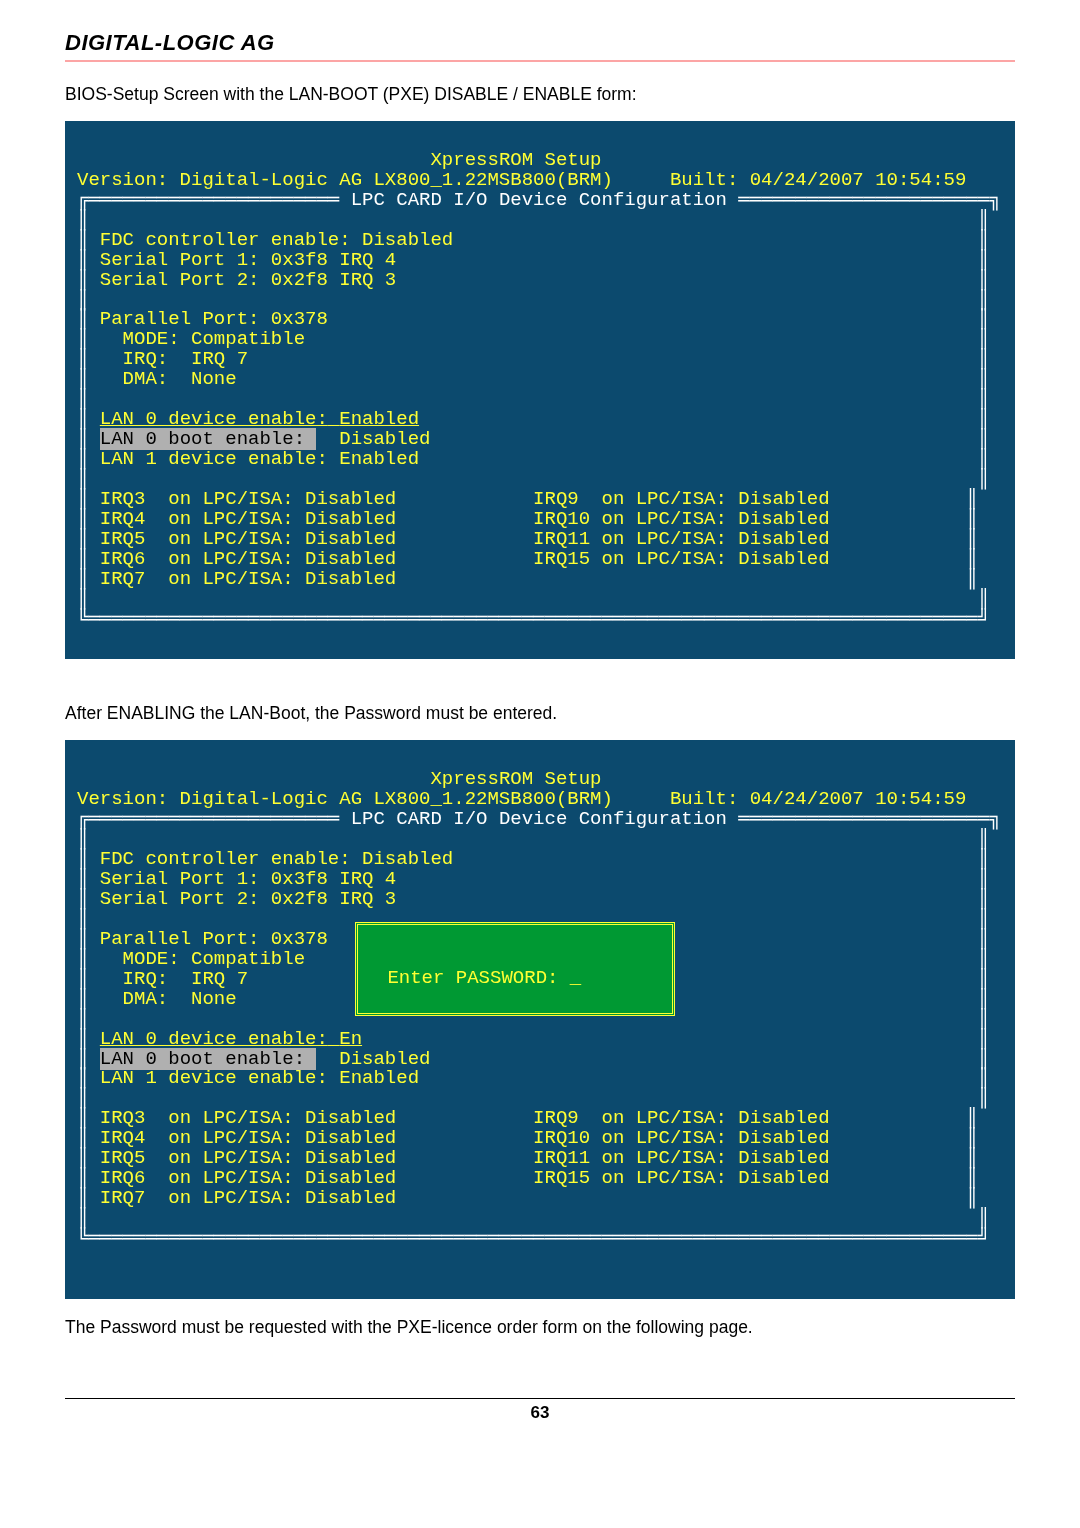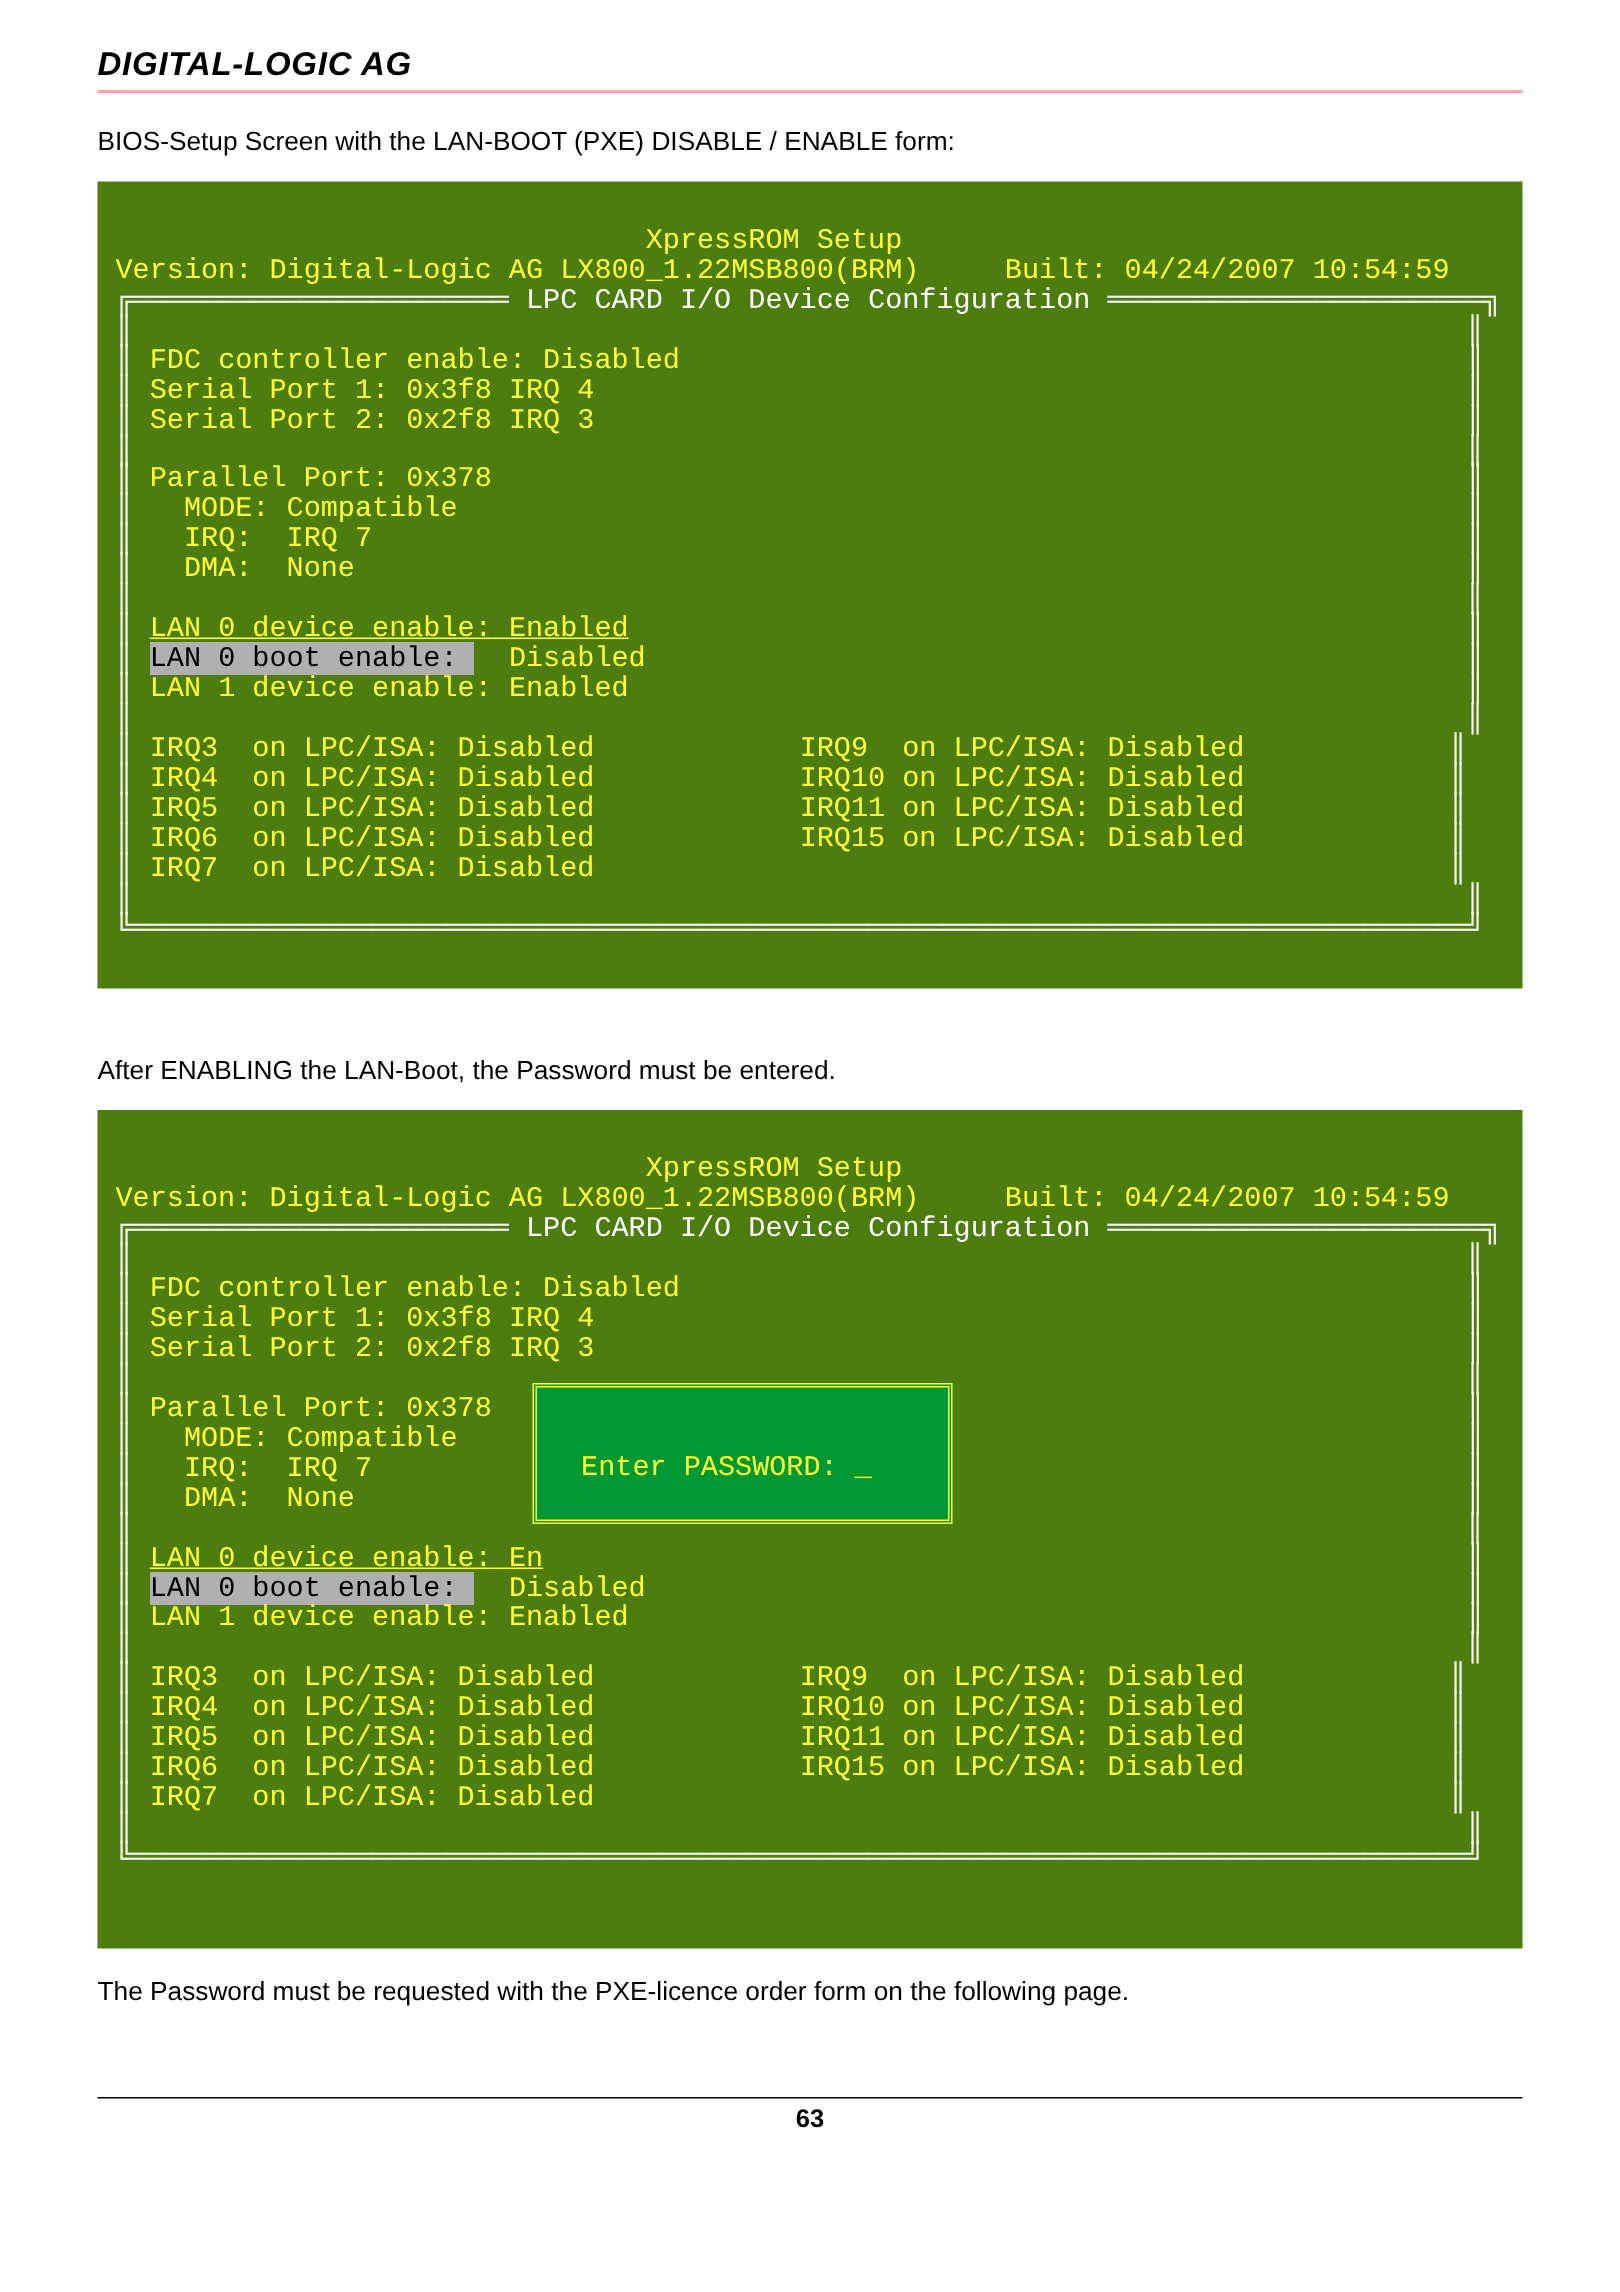--- a/index.html
+++ b/index.html
@@ -30,21 +30,21 @@
     font-weight: 700;
     font-size: 17px;
   }
   .body-text {
     font-size: 17.5px;
     margin-bottom: 16px;
   }
 
   
   .term {
-    background: #4d7c0f;
+    background: #0c4a6e;
     color: #fff;
     font-family: "Courier New", monospace;
     font-size: 19px;
     line-height: 1.05;
     white-space: pre;
     padding: 10px 12px 30px 12px;
     position: relative;
     letter-spacing: 0;
   }
   .term .yellow { color: #ffff33; }
@@ -129,21 +129,21 @@
 ║ <span class="yellow"><span class="hl"><span>LAN 0 boot enable:</span> </span>  <span>Disabled</span></span>                                                ║
 ║ <span class="yellow"><span>LAN 1 device enable: Enabled</span></span>                                                 ║
 ║                                                                              ║
 ║ <span class="yellow"><span>IRQ3  on LPC/ISA: Disabled</span>            <span>IRQ9  on LPC/ISA: Disabled</span></span>            ║
 ║ <span class="yellow"><span>IRQ4  on LPC/ISA: Disabled</span>            <span>IRQ10 on LPC/ISA: Disabled</span></span>            ║
 ║ <span class="yellow"><span>IRQ5  on LPC/ISA: Disabled</span>            <span>IRQ11 on LPC/ISA: Disabled</span></span>            ║
 ║ <span class="yellow"><span>IRQ6  on LPC/ISA: Disabled</span>            <span>IRQ15 on LPC/ISA: Disabled</span></span>            ║
 ║ <span class="yellow"><span>IRQ7  on LPC/ISA: Disabled</span></span>                                                  ║
 ║                                                                              ║
 ╚══════════════════════════════════════════════════════════════════════════════╝
-  <div class="term2-overlay" style="top:182px; left:290px; width:280px;">
+  <div class="term2-overlay" style="top:182px; left:290px; width:320px;">
 <span> </span>
  <span class="yellow">Enter PASSWORD: _</span>
 <span> </span></div>
 </div>
 
 <p class="body-text sp2">The Password must be requested with the PXE-licence order form on the following page.</p>
 
 <div class="page-num">63</div>
 
 </body></html>

